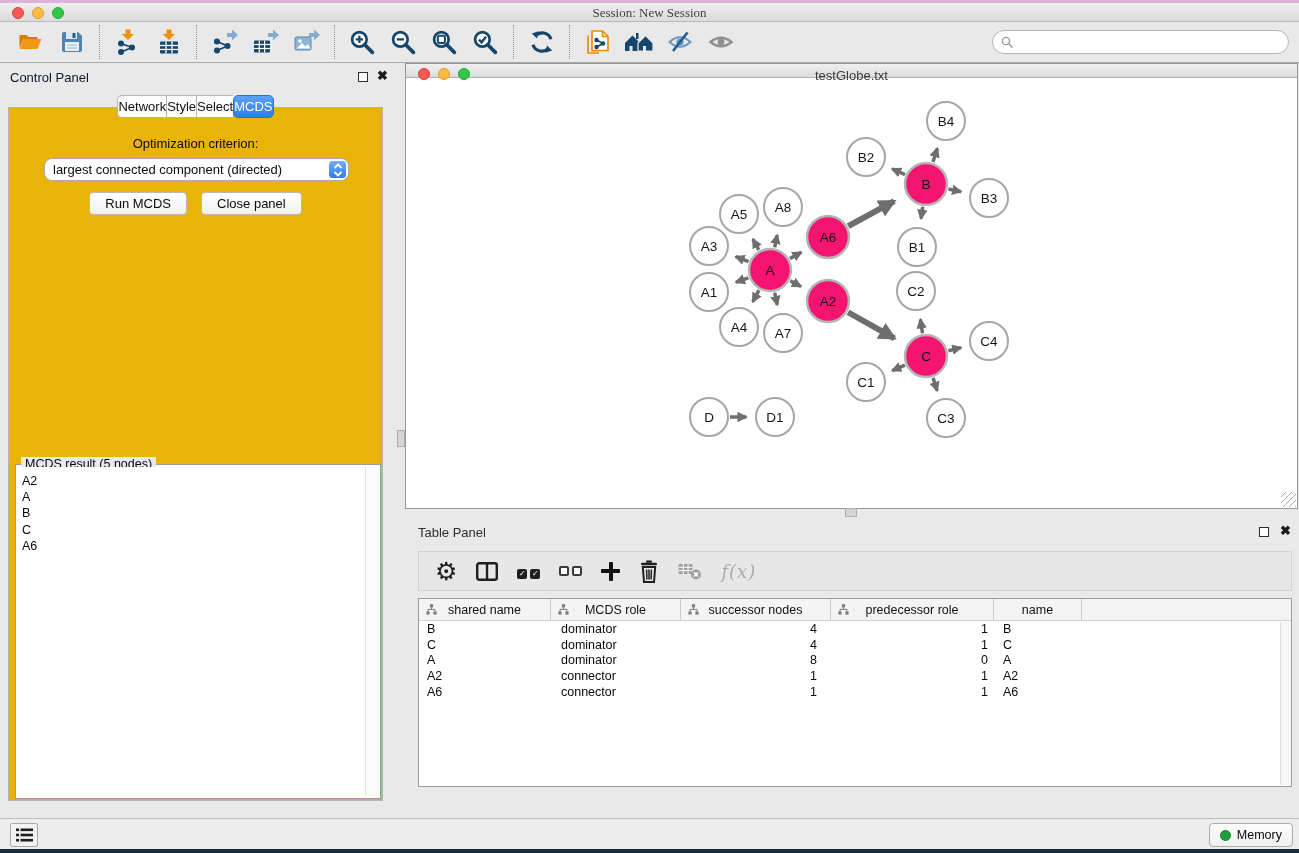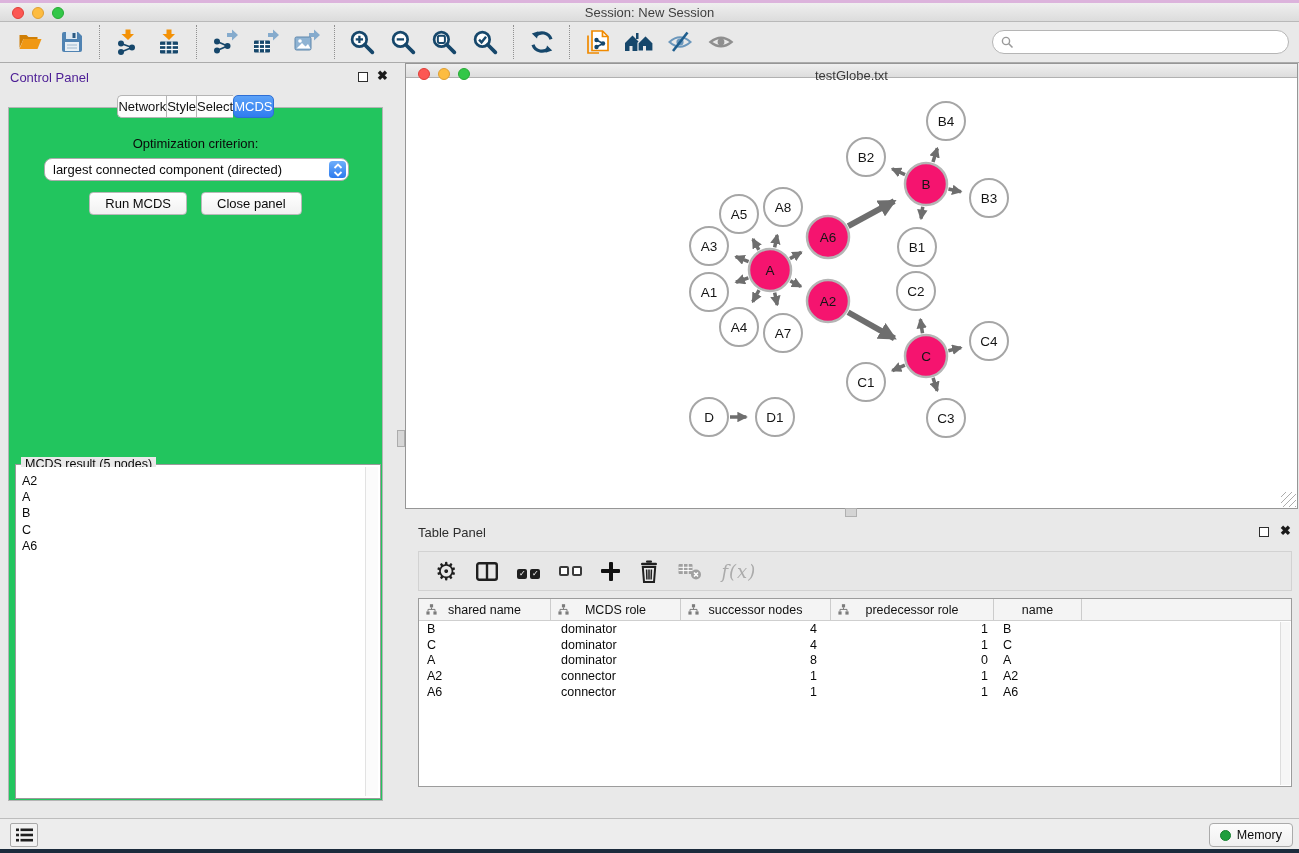--- a/index.html
+++ b/index.html
@@ -2,49 +2,49 @@
 <html><head>
 <meta charset="utf-8">
 <style>
   * { margin:0; padding:0; box-sizing:border-box; }
   html,body { width:1299px; height:853px; }
   body { font-family:"Liberation Sans", sans-serif; background:#E9E9E9; position:relative; overflow:hidden; }
   #app { position:absolute; inset:0; }
 
   
   #titlebar { position:absolute; left:0; top:0; width:1299px; height:22px;
-    background:linear-gradient(#EFEFEF,#DCDCDC); border-top:3px solid #DCB3DC; border-bottom:1px solid #B9B9B9; }
+    background:linear-gradient(#EFEFEF,#DCDCDC); border-top:3px solid #DCB3DC; border-bottom:1px solid #B9B9B9;font-family:Liberation Serif, serif; }
   .lights { position:absolute; left:12px; top:4px; display:flex; gap:8px; }
   .light { width:12px; height:12px; border-radius:50%; }
   .light.red { background:#FC5753; border:1px solid #DF3E38; }
   .light.yellow { background:#FDBC40; border:1px solid #DE9F34; }
   .light.green { background:#33C748; border:1px solid #27AA35; }
   #titlebar .title { position:absolute; left:0; right:0; top:2px; text-align:center; font-size:13px; color:#3F3F3F; }
 
   
   #toolbar { position:absolute; left:0; top:22px; width:1299px; height:41px; background:#E9E9E9;
     border-bottom:1px solid #ABABAB; display:flex; align-items:center; padding:0 10px; }
   .tbtn { width:41px; height:36px; display:flex; align-items:center; justify-content:center; flex:0 0 auto; }
   .tsep { width:1px; height:34px; border-left:1px dotted #909090; margin:0 7px; flex:0 0 auto; }
   #search-wrap { margin-left:auto; width:297px; height:24px; background:#FFF; border:1px solid #B5B5B5;
     border-radius:12px; display:flex; align-items:center; padding-left:8px; }
   #search-wrap input { border:none; outline:none; flex:1; font-size:12px; background:transparent; margin-left:5px; font-family:"Liberation Sans",sans-serif;}
 
   
   #control-panel { position:absolute; left:0; top:63px; width:391px; height:755px; }
-  #cp-header { position:absolute; left:10px; top:7px; font-size:13px; color:#4c1d95; }
+  #cp-header { position:absolute; left:10px; top:7px; font-size:13px; color:#0f172a; }
   .float-icon { position:absolute; top:9px; width:10px; height:10px; border:1.6px solid #2E2E2E; background:#FFF; }
   .close-x { position:absolute; top:5px; font-size:13px; font-weight:bold; color:#1A1A1A; line-height:16px; }
   #cp-float { left:358px; } #cp-close { left:377px; }
   #cp-tabs { position:absolute; left:0; top:32px; width:100%; display:flex; justify-content:center; z-index:3; }
   .ctab { background:#FDFDFD; border:1px solid #B5B5B5; border-right:none; padding:3px 0; font-size:13px; color:#111; }
   .ctab:first-child { border-radius:5px 0 0 5px; }
   .ctab:last-child { border-right:1px solid #B5B5B5; border-radius:0 5px 5px 0; }
   .ctab.sel { background:linear-gradient(#5CA2F8,#2F7CEF); border-color:#2E6FD6; color:#FFF; border-radius:5px; }
-  #cp-inner { position:absolute; left:8px; top:44px; width:375px; height:694px; border:1px solid #B4B4B4; background:#22c55e; }
+  #cp-inner { position:absolute; left:8px; top:44px; width:375px; height:694px; border:1px solid #B4B4B4; background:#eab308; }
   #opt-label { position:absolute; left:0; top:28px; width:100%; text-align:center; font-size:13px; color:#0A0A0A; }
   #criterion { position:absolute; left:35px; top:50px; width:305px; height:23px; background:#FFF; border:1px solid #ABABAB;
     border-radius:8px; font-size:13px; color:#0A0A0A; display:flex; align-items:center; padding-left:8px; }
   #stepper { position:absolute; right:2px; top:2px; bottom:2px; width:17px; border-radius:3.5px;
     background:linear-gradient(#6FAFFB,#2D7BEE); display:flex; align-items:center; justify-content:center; }
   #cp-buttons { position:absolute; left:0; top:84px; width:100%; display:flex; justify-content:center; gap:14px; }
   .btn { background:linear-gradient(#FFFFFF,#F1F1F1); border:1px solid #B9B9B9; border-radius:4px;
     font-size:13px; color:#0A0A0A; padding:3px 15px; font-family:"Liberation Sans",sans-serif; }
   #result-box { position:absolute; left:6px; top:356px; width:366px; height:335px; border:1px solid #9A9A9A; background:#FFF; }
   #result-title { position:absolute; top:-8px; left:5px; background:#E9E9E9; padding:0 4px; font-size:12.5px; color:#0A0A0A; }

